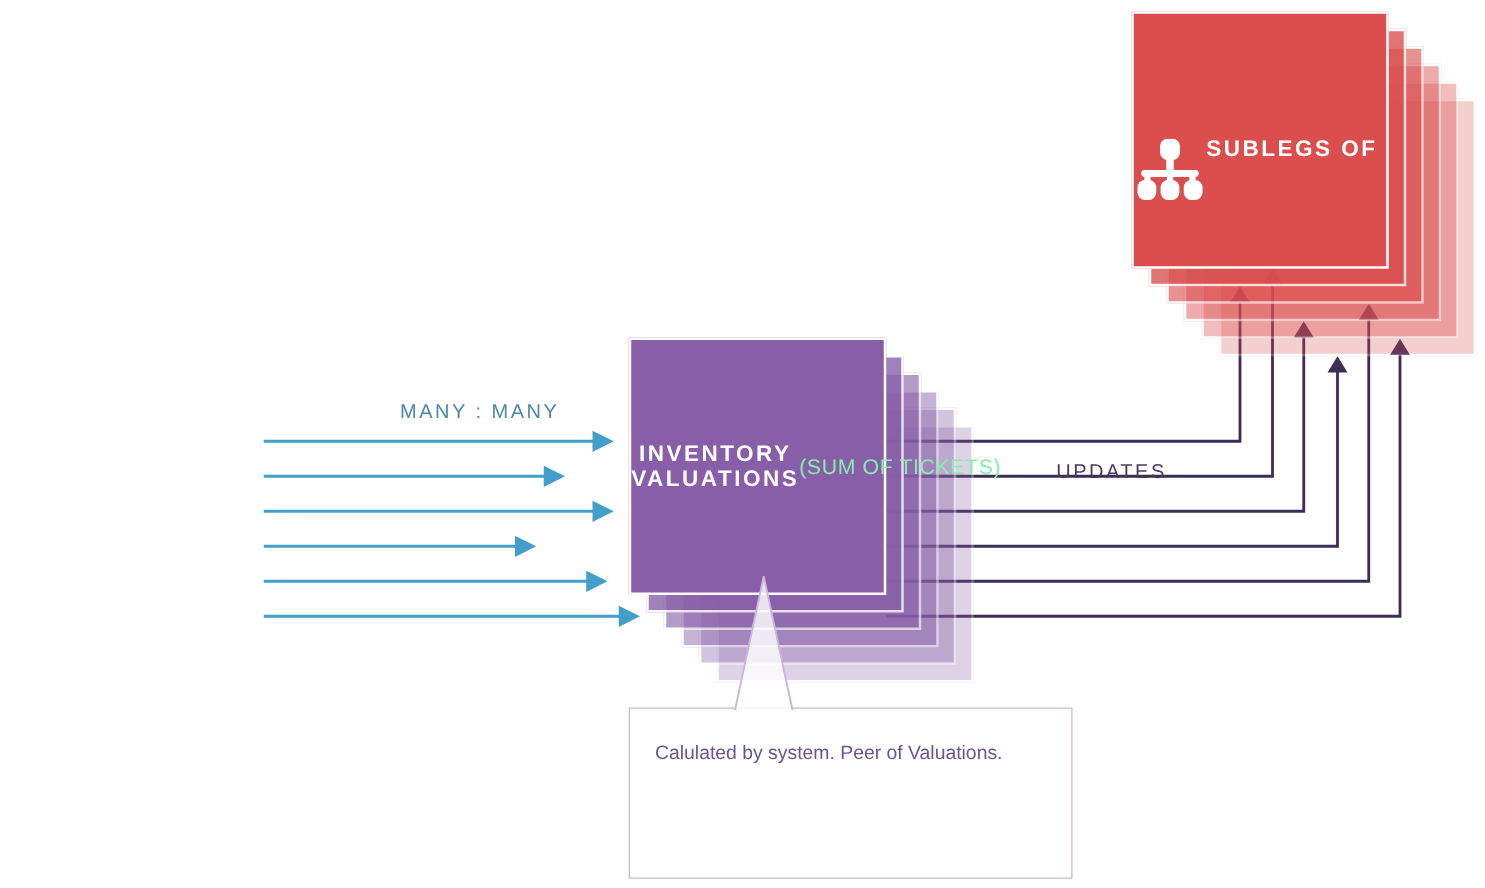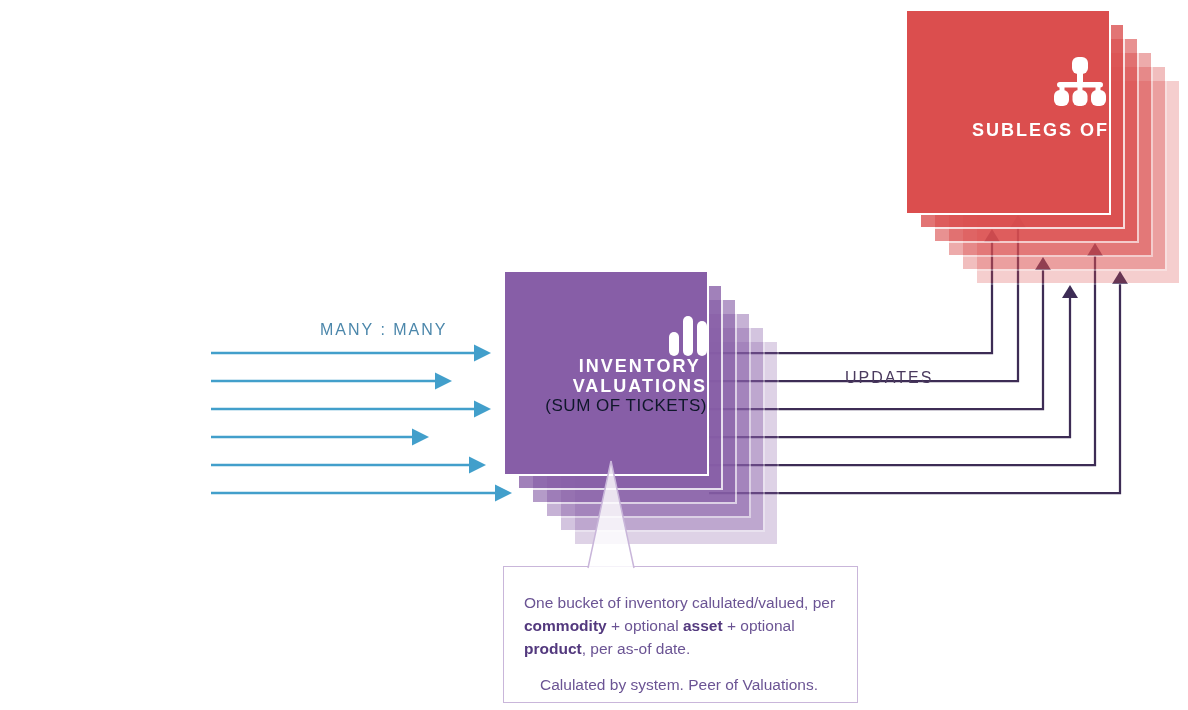--- a/index.html
+++ b/index.html
@@ -15,31 +15,31 @@
   .group{position:absolute;width:206px;height:206px;z-index:1;}
   .ghost,.card{
     position:absolute;width:206px;height:206px;box-sizing:border-box;
     border:2px solid #ffffff;
   }
   .g5{left:70px;top:70px;opacity:.27;}
   .g4{left:56px;top:56px;opacity:.36;}
   .g3{left:42px;top:42px;opacity:.47;}
   .g2{left:28px;top:28px;opacity:.62;}
   .g1{left:14px;top:14px;opacity:.78;}
-  .card{left:0;top:0;display:flex;flex-direction:column;align-items:flex-end;}
+  .card{left:0;top:0;display:flex;align-items:center;}
   .blue  .ghost,.blue  .card{background:var(--tickets-blue,#4FA8D0);}
   .purple .ghost,.purple .card{background:var(--inventory-purple,#875EA7);}
   .red   .ghost,.red   .card{background:var(--sublegs-red,#DB4E4E);}
 
   .card-label{
     color:#fff;font-weight:700;font-size:18px;letter-spacing:2px;
     line-height:20px;text-align:center;white-space:nowrap;
   }
   .card-sublabel{
-    color:#0f172a;font-weight:400;font-size:17px;letter-spacing:.5px;
+    color:#86efac;font-weight:400;font-size:17px;letter-spacing:.5px;
     line-height:19px;text-align:center;white-space:nowrap;
   }
 
   
   .edge-label{
     position:absolute;font-size:16px;letter-spacing:2px;font-weight:400;
     white-space:nowrap;z-index:1;
   }
   #many-label{left:320px;top:321px;color:var(--many-label,#4C87AB);}
   #updates-label{left:845px;top:321px;color:var(--updates-label,#4A3A5E);margin-top:48px;}
@@ -161,21 +161,20 @@
       <div class="card-label" style="margin-top:14px;">
         <span>SUBLEGS OF</span><br>
       </div>
     </div>
   </div>
 
   <div id="many-label" class="edge-label">MANY : MANY</div>
   <div id="updates-label" class="edge-label">UPDATES</div>
 
   <div id="tooltip">
-    <p><span>One bucket of inventory calulated/valued, per </span><b>commodity</b><span> + optional </span><b>asset</b><span> + optional </span><b>product</b><span>, per as-of date.</span></p>
     <p>Calulated by system. Peer of Valuations.</p>
   </div>
 
   <svg id="overlay" class="layer" width="1188" height="710" viewBox="0 0 1188 710">
     <g>
       <polygon points="588,569 611,461 634,569" fill="rgba(255,255,255,0.82)"></polygon>
       <line x1="588" y1="568" x2="611" y2="461" stroke="var(--tooltip-border,#C9B6DA)" stroke-width="1.5"></line>
       <line x1="611" y1="461" x2="634" y2="568" stroke="var(--tooltip-border,#C9B6DA)" stroke-width="1.5"></line>
     </g>
   </svg>

